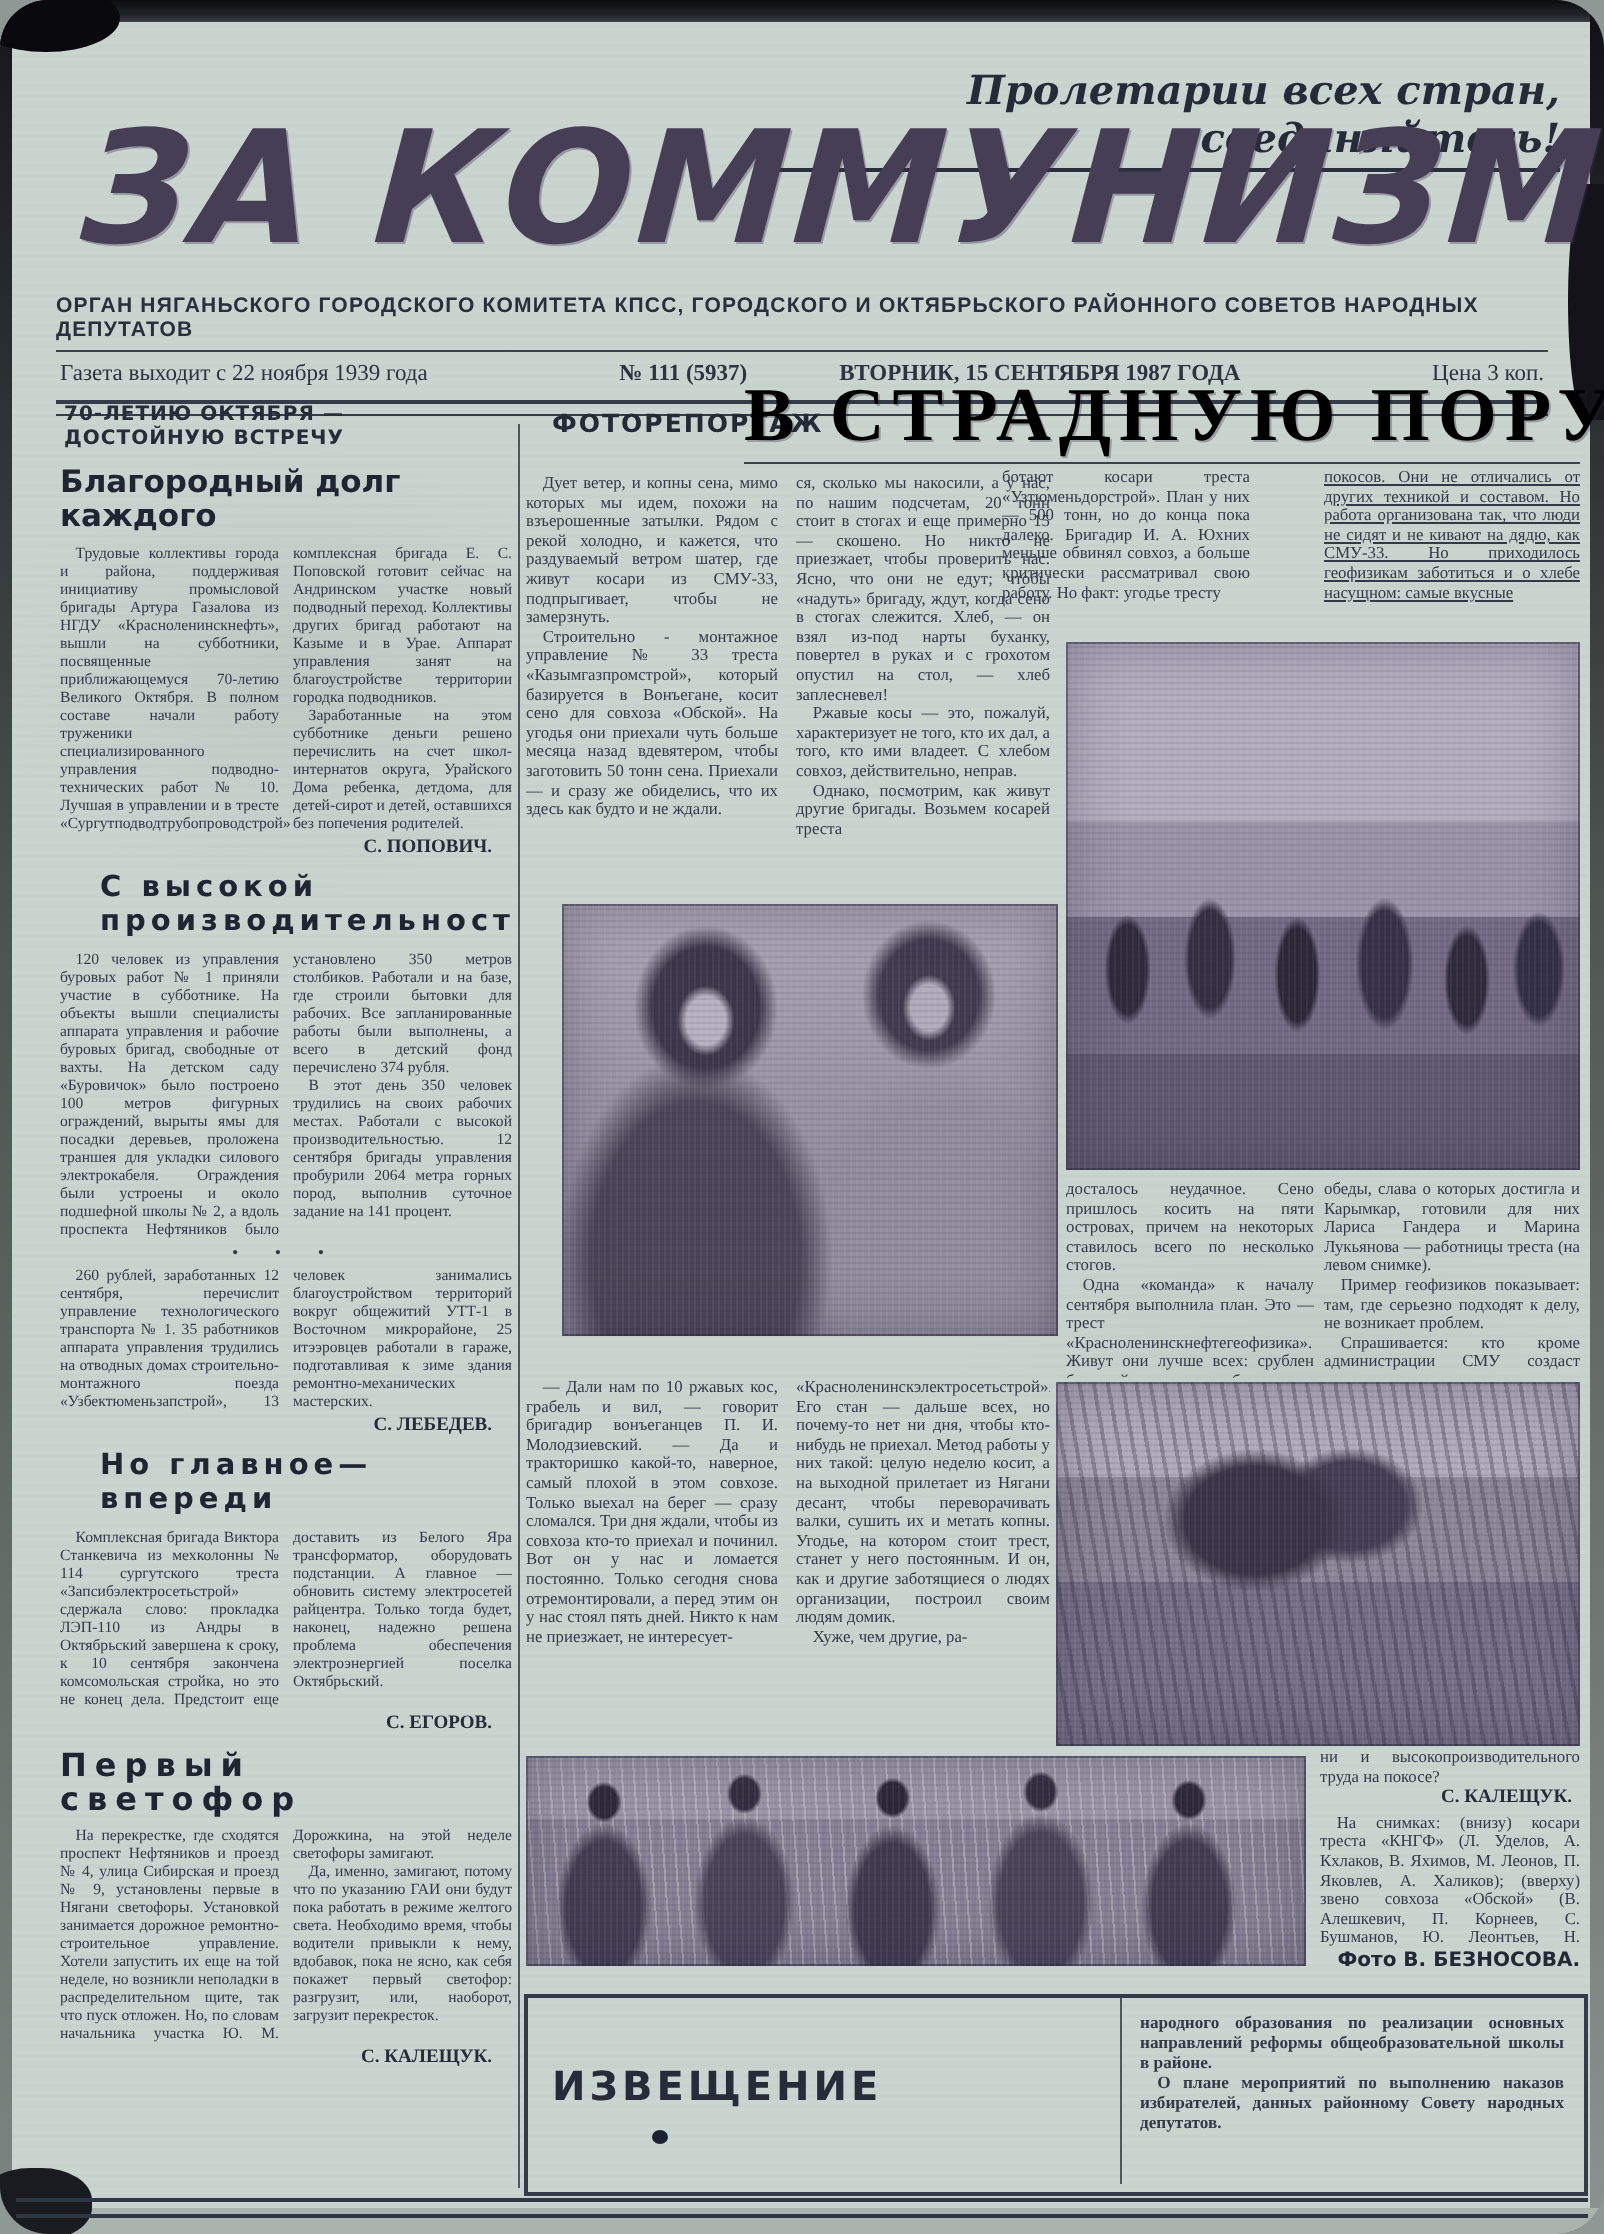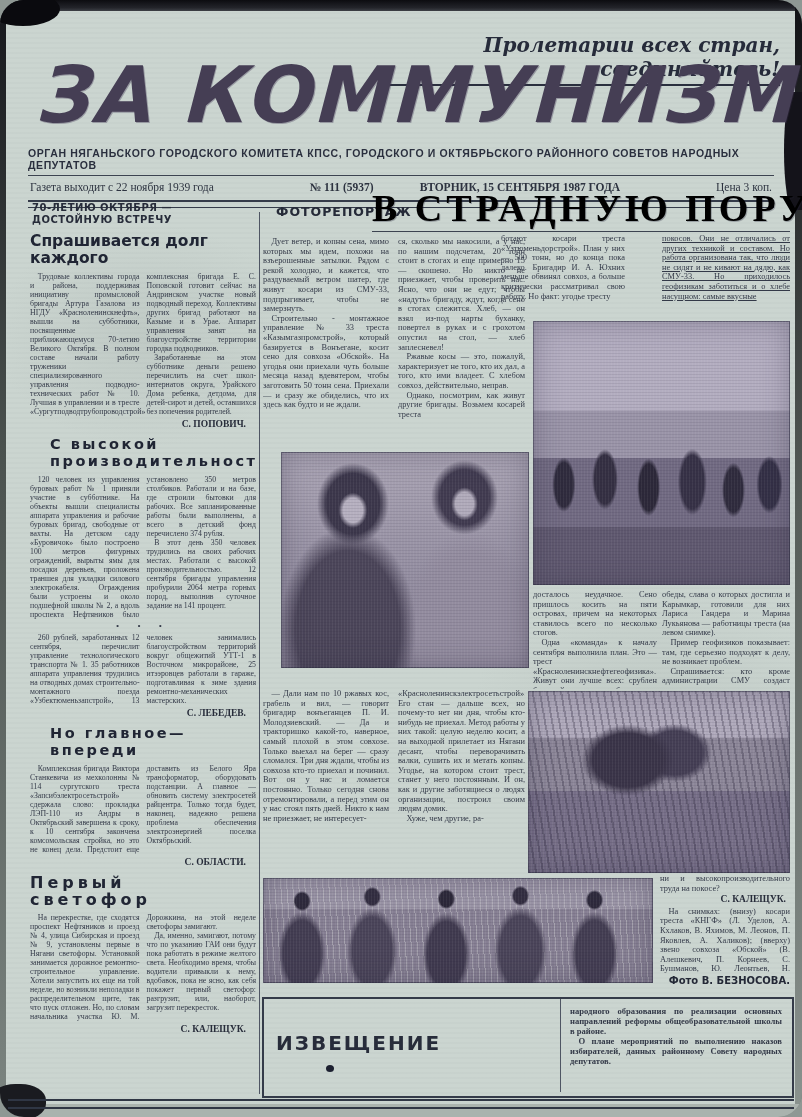--- a/index.html
+++ b/index.html
@@ -146,34 +146,34 @@
       <span>ВТОРНИК, 15 СЕНТЯБРЯ 1987 ГОДА</span>
     </span>
     <span>Цена 3 коп.</span>
   </div>
   <div class="abs rule2"></div>
   <div class="abs vsep"></div>
 
   <div class="abs leftcol">
     <div class="lc-kicker">70-ЛЕТИЮ ОКТЯБРЯ —
 ДОСТОЙНУЮ ВСТРЕЧУ</div>
-    <div class="lc-h">Спрашивается долг каждого</div>
+    <div class="lc-h">Благородный долг каждого</div>
     <div class="lc-body t">  Трудовые коллективы города и района, поддерживая инициативу промысловой бригады Артура Газалова из НГДУ «Красноленинскнефть», вышли на субботники, посвященные приближающемуся 70-летию Великого Октября. В полном составе начали работу труженики специализированного управления подводно-технических работ № 10. Лучшая в управлении и в тресте «Сургутподводтрубопроводстрой» комплексная бригада Е. С. Поповской готовит сейчас на Андринском участке новый подводный переход. Коллективы других бригад работают на Казыме и в Урае. Аппарат управления занят на благоустройстве территории городка подводников.
   Заработанные на этом субботнике деньги решено перечислить на счет школ-интернатов округа, Урайского Дома ребенка, детдома, для детей-сирот и детей, оставшихся без попечения родителей.</div>
     <div class="lc-sig">С. ПОПОВИЧ.</div>
     <div class="lc-h sp">С высокой
 производительностью</div>
     <div class="lc-body t">  120 человек из управления буровых работ № 1 приняли участие в субботнике. На объекты вышли специалисты аппарата управления и рабочие буровых бригад, свободные от вахты. На детском саду «Буровичок» было построено 100 метров фигурных ограждений, вырыты ямы для посадки деревьев, проложена траншея для укладки силового электрокабеля. Ограждения были устроены и около подшефной школы № 2, а вдоль проспекта Нефтяников было установлено 350 метров столбиков. Работали и на базе, где строили бытовки для рабочих. Все запланированные работы были выполнены, а всего в детский фонд перечислено 374 рубля.
   В этот день 350 человек трудились на своих рабочих местах. Работали с высокой производительностью. 12 сентября бригады управления пробурили 2064 метра горных пород, выполнив суточное задание на 141 процент.</div>
     <div class="lc-sep">•  •  •</div>
     <div class="lc-body t">  260 рублей, заработанных 12 сентября, перечислит управление технологического транспорта № 1. 35 работников аппарата управления трудились на отводных домах строительно-монтажного поезда «Узбектюменьзапстрой», 13 человек занимались благоустройством территорий вокруг общежитий УТТ-1 в Восточном микрорайоне, 25 итээровцев работали в гараже, подготавливая к зиме здания ремонтно-механических мастерских.</div>
     <div class="lc-sig">С. ЛЕБЕДЕВ.</div>
     <div class="lc-h sp">Но главное—впереди</div>
     <div class="lc-body t">  Комплексная бригада Виктора Станкевича из мехколонны № 114 сургутского треста «Запсибэлектросетьстрой» сдержала слово: прокладка ЛЭП-110 из Андры в Октябрьский завершена к сроку, к 10 сентября закончена комсомольская стройка, но это не конец дела. Предстоит еще доставить из Белого Яра трансформатор, оборудовать подстанции. А главное — обновить систему электросетей райцентра. Только тогда будет, наконец, надежно решена проблема обеспечения электроэнергией поселка Октябрьский.</div>
-    <div class="lc-sig">С. ОБЛАСТИ.</div>
+    <div class="lc-sig">С. ЕГОРОВ.</div>
     <div class="lc-h sp2">Первый светофор</div>
     <div class="lc-body t">  На перекрестке, где сходятся проспект Нефтяников и проезд № 4, улица Сибирская и проезд № 9, установлены первые в Нягани светофоры. Установкой занимается дорожное ремонтно-строительное управление. Хотели запустить их еще на той неделе, но возникли неполадки в распределительном щите, так что пуск отложен. Но, по словам начальника участка Ю. М. Дорожкина, на этой неделе светофоры замигают.
   Да, именно, замигают, потому что по указанию ГАИ они будут пока работать в режиме желтого света. Необходимо время, чтобы водители привыкли к нему, вдобавок, пока не ясно, как себя покажет первый светофор: разгрузит, или, наоборот, загрузит перекресток.</div>
     <div class="lc-sig">С. КАЛЕЩУК.</div>
   </div>
 
   <div class="abs rep-kicker">ФОТОРЕПОРТАЖ</div>
   <div class="abs rep-title">В СТРАДНУЮ ПОРУ</div>
   <div class="abs rep-underline"></div>
 

